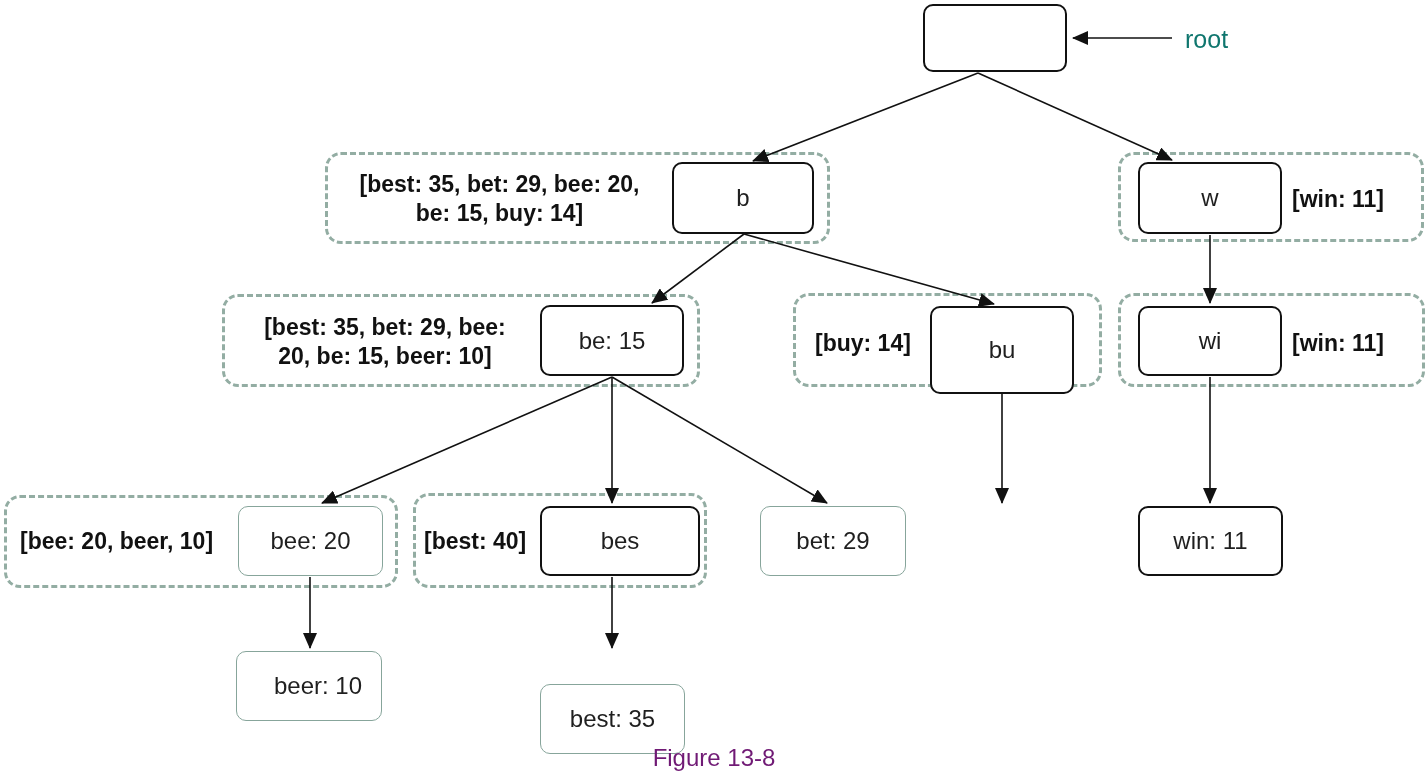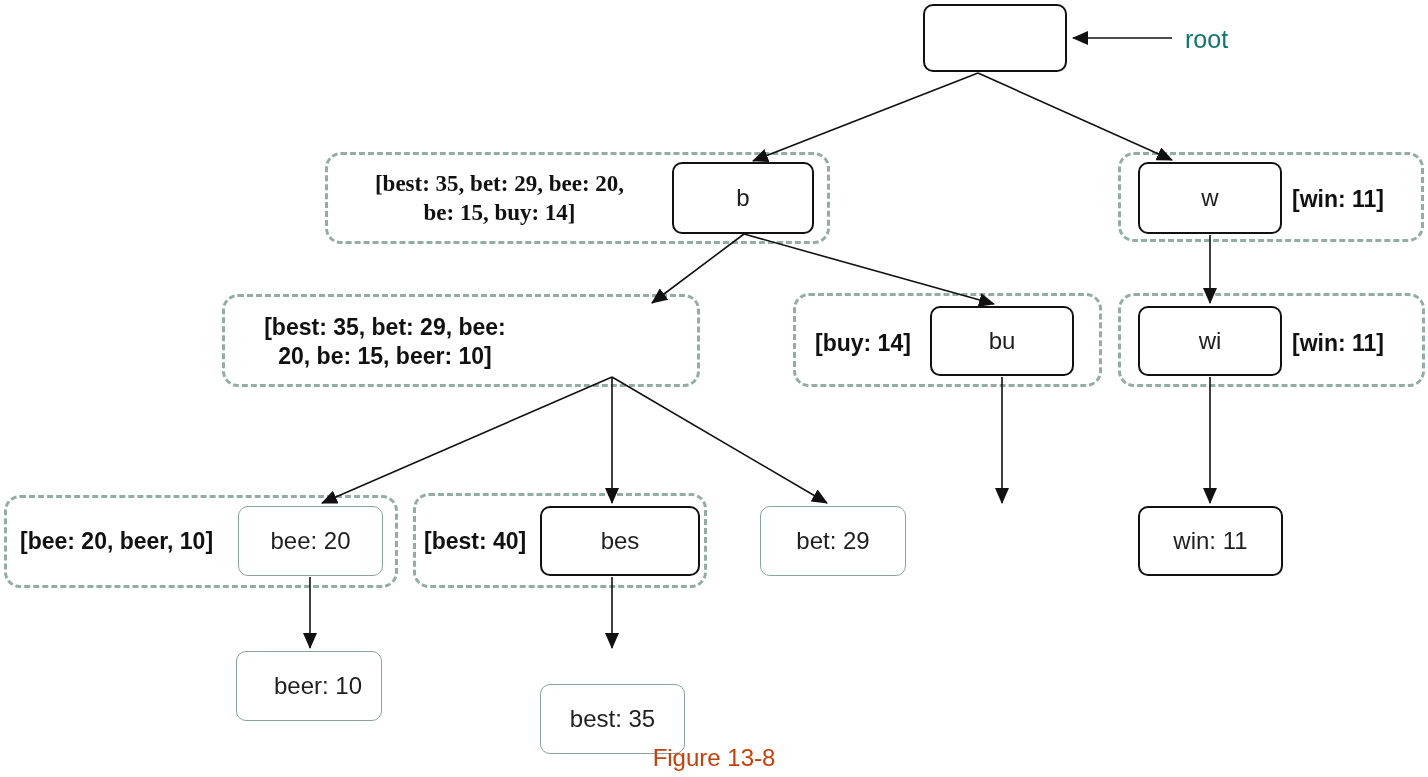--- a/index.html
+++ b/index.html
@@ -20,21 +20,21 @@
   .node.teal{border:1.5px solid #87a59b;}
   .ann{
     position:absolute;font-weight:bold;font-size:23px;color:#111111;
     white-space:pre-line;text-align:center;line-height:1.25;z-index:3;
   }
   .ptr-label{
     position:absolute;font-size:25px;color:#0f766e;z-index:3;
   }
   .caption{
     position:absolute;left:0;right:0;text-align:center;
-    font-size:24px;color:#c2410c;z-index:3;
+    font-size:24px;color:#701a75;z-index:3;
   }
   #edges{position:absolute;left:0;top:0;z-index:2;}
 </style>
 </head>
 <body>
 
 <div id="figure">
 
   <div class="group" style="left:325px;top:152px;width:505px;height:92px;"></div>
   <div class="group" style="left:1118px;top:152px;width:306px;height:90px;"></div>
@@ -63,30 +63,31 @@
       <line x1="1002" y1="377" x2="1002" y2="503" marker-end="url(#arrow)"></line>
       <line x1="1210" y1="377" x2="1210" y2="503" marker-end="url(#arrow)"></line>
       <line x1="310" y1="577" x2="310" y2="648" marker-end="url(#arrow)"></line>
       <line x1="612" y1="577" x2="612" y2="648" marker-end="url(#arrow)"></line>
     </g>
   </svg>
 
   <div class="node black" style="left:923px;top:4px;width:144px;height:68px;"></div>
   <div class="node black" style="left:672px;top:162px;width:142px;height:72px;">b</div>
   <div class="node black" style="left:1138px;top:162px;width:144px;height:72px;">w</div>
-  <div class="node black" style="left:930px;top:306px;width:144px;height:70px;">bu</div>
+  <div class="node black" style="left:540px;top:305px;width:144px;height:71px;">be: 15</div>
+  <div class="node black" style="left:930px;top:306px;width:144px;height:88px;">bu</div>
   <div class="node black" style="left:1138px;top:306px;width:144px;height:70px;">wi</div>
   <div class="node teal" style="left:238px;top:506px;width:145px;height:70px;">bee: 20</div>
   <div class="node black" style="left:540px;top:506px;width:160px;height:70px;">bes</div>
   <div class="node teal" style="left:760px;top:506px;width:146px;height:70px;">bet: 29</div>
   <div class="node black" style="left:1138px;top:506px;width:145px;height:70px;">win: 11</div>
   <div class="node teal" style="left:236px;top:651px;width:146px;height:70px;padding-left:18px;">beer: 10</div>
   <div class="node teal" style="left:540px;top:651px;width:145px;height:70px;margin-top:33px;">best: 35</div>
 
-  <div class="ann" style="left:337px;top:170px;width:325px;font-family:Liberation Serif, serif;">[best: 35, bet: 29, bee: 20,
+  <div class="ann" style="left:337px;top:170px;width:325px;">[best: 35, bet: 29, bee: 20,
 be: 15, buy: 14]</div>
   <div class="ann" style="left:1292px;top:185px;">[win: 11]</div>
   <div class="ann" style="left:235px;top:313px;width:300px;">[best: 35, bet: 29, bee:
 20, be: 15, beer: 10]</div>
   <div class="ann" style="left:815px;top:329px;">[buy: 14]</div>
   <div class="ann" style="left:1292px;top:329px;">[win: 11]</div>
   <div class="ann" style="left:20px;top:527px;">[bee: 20, beer, 10]</div>
   <div class="ann" style="left:424px;top:527px;">[best: 40]</div>
 
   <div class="ptr-label" style="left:1185px;top:25px;">root</div>

